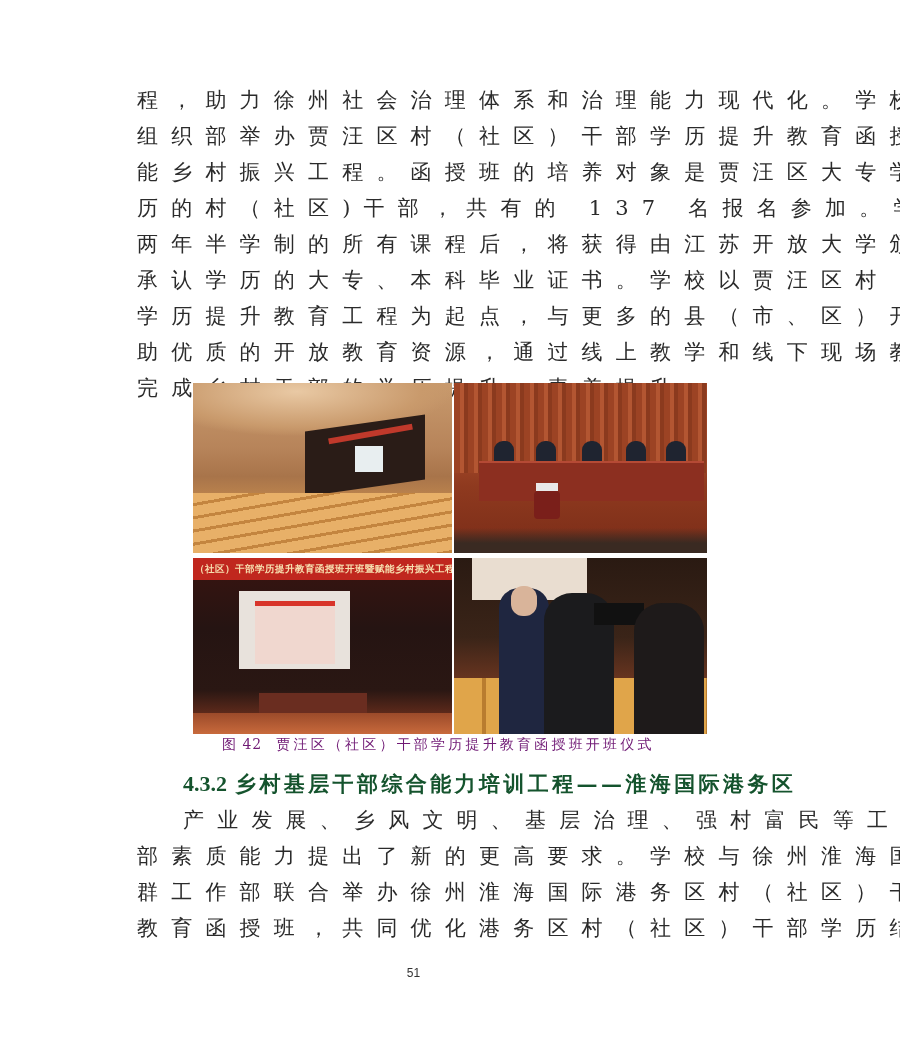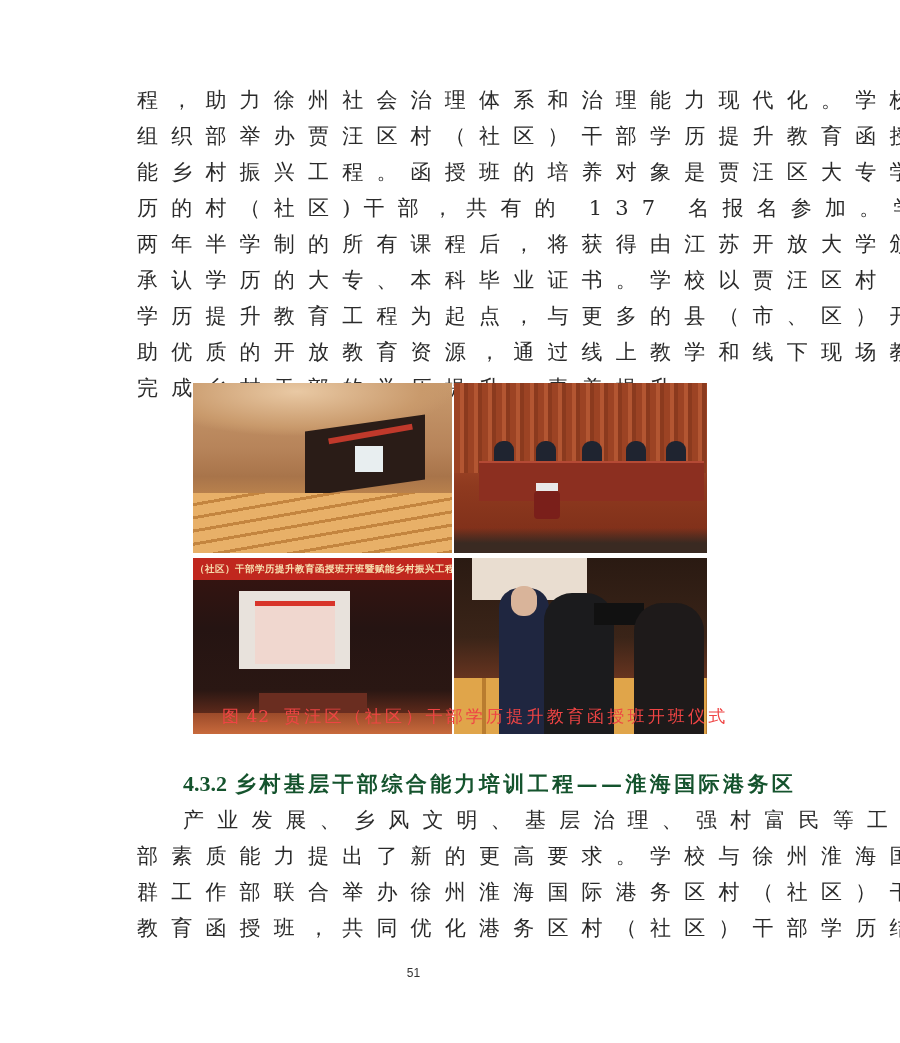--- a/index.html
+++ b/index.html
@@ -55,21 +55,21 @@
   
   .p4 { background: linear-gradient(180deg, #2a1a12 0%, #3a2418 45%, #6a3520 70%, #d59640 100%); }
   .p4 .screen { position: absolute; left: 18px; top: 0; width: 115px; height: 42px; background: #e9ddd0; }
   .p4 .seatsr { position: absolute; left: 0; top: 120px; width: 253px; height: 56px; background: repeating-linear-gradient(90deg, #e0a54a 0 28px, #b97c2f 28px 32px); }
   .p4 .man1 { position: absolute; left: 45px; top: 30px; width: 50px; height: 146px; background: #1f2640; border-radius: 20px 20px 0 0; }
   .p4 .man1 .head { position: absolute; left: 12px; top: -2px; width: 26px; height: 30px; background: #d9b49a; border-radius: 12px; }
   .p4 .man2 { position: absolute; left: 90px; top: 35px; width: 70px; height: 141px; background: #1b1b1d; border-radius: 28px 28px 0 0; }
   .p4 .man3 { position: absolute; left: 180px; top: 45px; width: 70px; height: 131px; background: #1e1a1a; border-radius: 28px 28px 0 0; }
   .p4 .cam { position: absolute; left: 140px; top: 45px; width: 50px; height: 22px; background: #111; }
   .caption {
-    position: absolute; left: 222px; top: 704px; font-size: 17px; line-height: 24px; color: #ef4444;
+    position: absolute; left: 222px; top: 732px; font-size: 14px; line-height: 24px; color: #701a75;
     letter-spacing: 3.2px; white-space: nowrap;
   }
   .caption .fig { letter-spacing: 1px; margin-right: 14px; }
   .heading {
     position: absolute; left: 183px; top: 766px; font-size: 21px; line-height: 36px;
     font-weight: bold; color: #14532d; letter-spacing: 3.4px; white-space: nowrap;
   }
   .heading .secnum { font-family: "Liberation Serif", serif; letter-spacing: 0; margin-right: 8px; font-size: 22px; }
   .pagenum { position: absolute; left: 0; width: 827px; top: 966px; text-align: center;
     font-family: "Liberation Sans", sans-serif; font-size: 12px; color: #333; }

